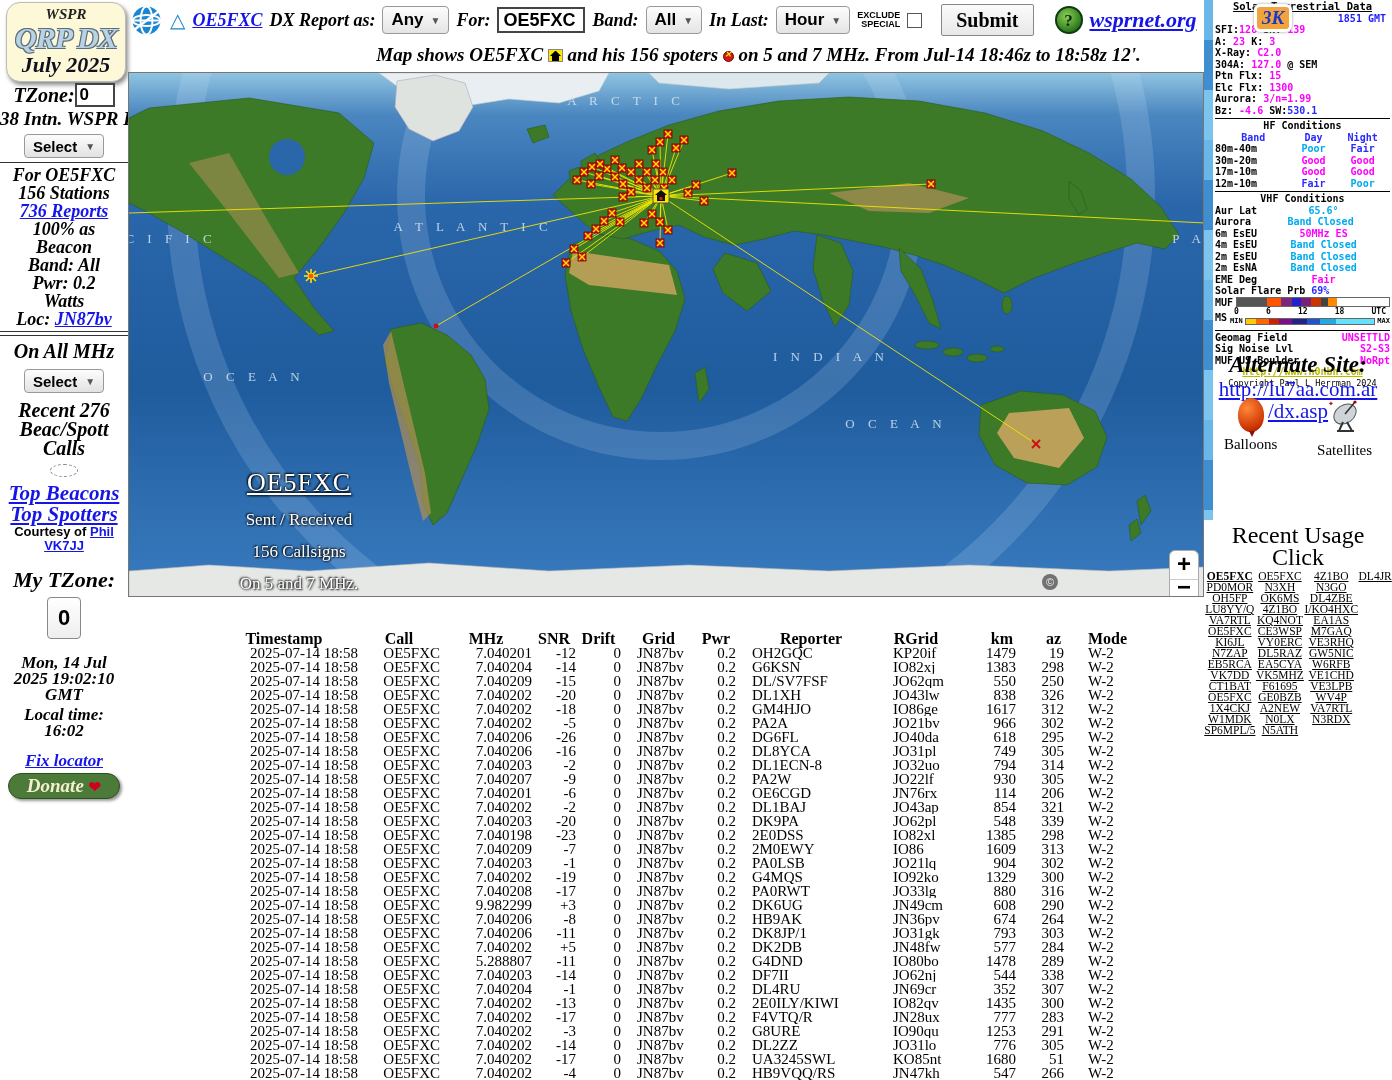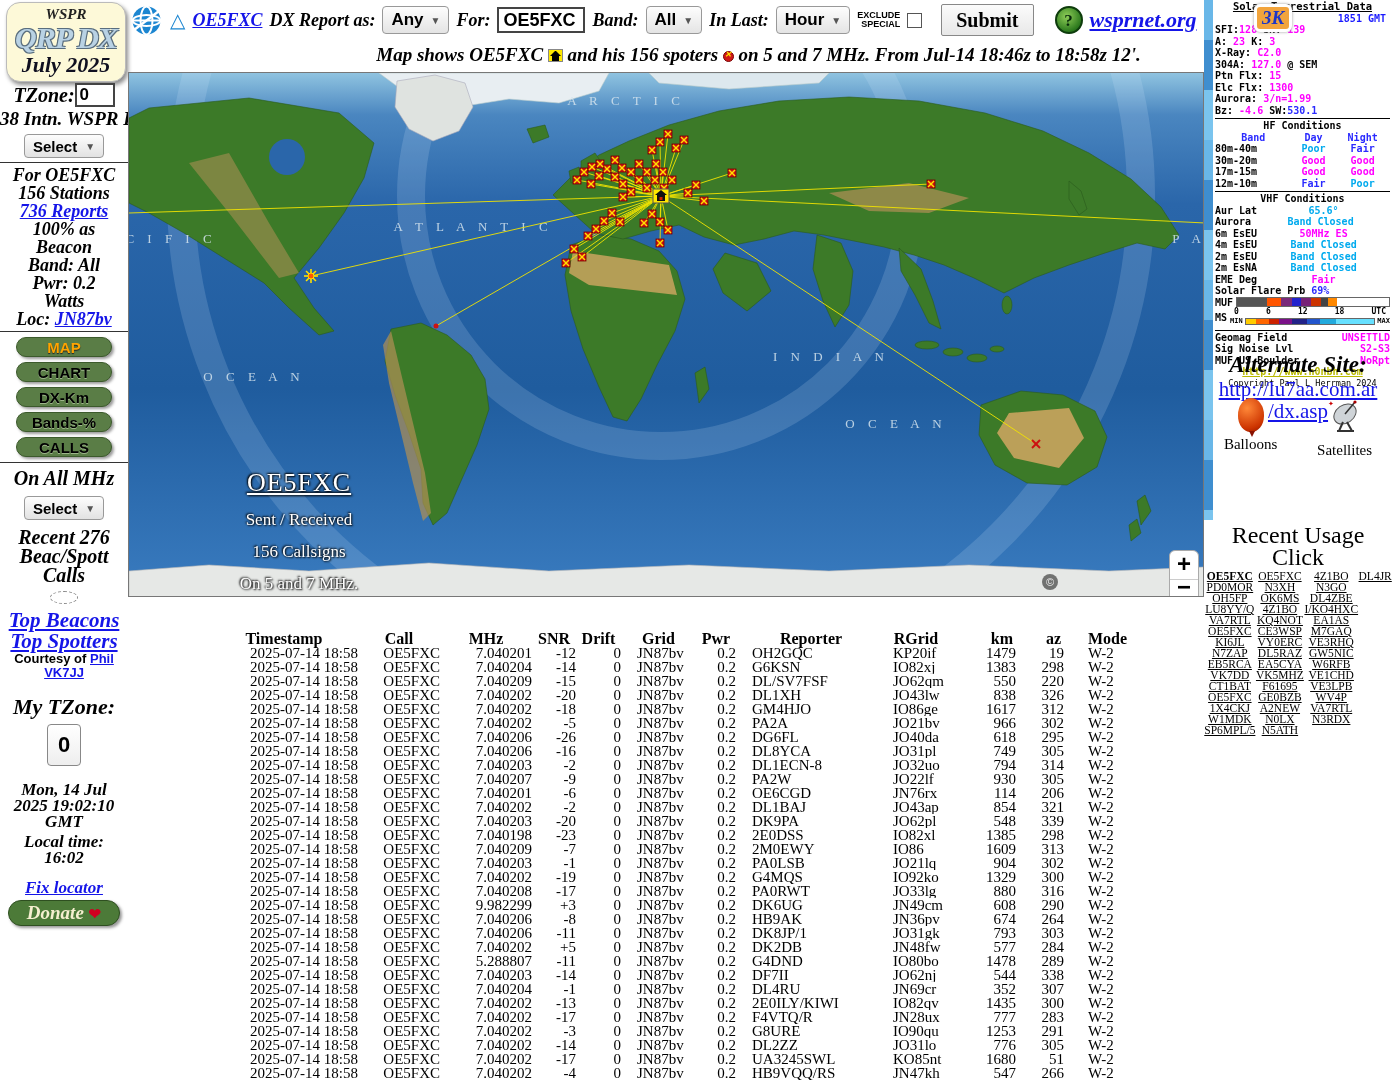--- a/index.html
+++ b/index.html
@@ -181,27 +181,20 @@
   <div class="stat">156 Stations</div>
   <div class="stat"><a href="#">736 Reports</a></div>
   <div class="stat">100% as</div>
   <div class="stat">Beacon</div>
   <div class="stat">Band: All</div>
   <div class="stat">Pwr: 0.2</div>
   <div class="stat">Watts</div>
   <div class="stat"><span>Loc:</span>
     <a href="#">JN87bv</a></div>
   <hr class="side-hr">
-  <div id="side-buttons">
-      <div class="pill-btn active">MAP</div>
-      <div class="pill-btn">CHART</div>
-      <div class="pill-btn">DX-Km</div>
-      <div class="pill-btn">Bands-%</div>
-      <div class="pill-btn">CALLS</div>
-    </div>
   <hr class="side-hr">
   <div class="onall">On All MHz</div>
   <div class="select-btn">
     <span>Select</span>
       <span class="car">▼</span>
   </div>
   <div class="recent">
     <div>Recent 276</div>
       <div>Beac/Spott</div>
       <div>Calls</div>
@@ -683,21 +676,21 @@
             <td>80m-40m</td>
             <td class="c-c">Poor</td>
             <td class="c-b">Fair</td>
           </tr>
           <tr>
             <td>30m-20m</td>
             <td class="c-m">Good</td>
             <td class="c-m">Good</td>
           </tr>
           <tr>
-            <td>17m-15m</td>
+            <td>17m-10m</td>
             <td class="c-m">Good</td>
             <td class="c-m">Good</td>
           </tr>
           <tr>
             <td>12m-10m</td>
             <td class="c-b">Fair</td>
             <td class="c-c">Poor</td>
           </tr>
         </tbody>
       </table>
@@ -984,21 +977,21 @@
           <td class="c0">2025-07-14 18:58</td>
           <td class="c1">OE5FXC</td>
           <td class="c2">7.040209</td>
           <td class="c3">-15</td>
           <td class="c4">0</td>
           <td class="c5">JN87bv</td>
           <td class="c6">0.2</td>
           <td class="c7">DL/SV7FSF</td>
           <td class="c8">JO62qm</td>
           <td class="c9">550</td>
-          <td class="c10">220</td>
+          <td class="c10">250</td>
           <td class="c11">W-2</td>
         </tr>
         <tr>
           <td class="c0">2025-07-14 18:58</td>
           <td class="c1">OE5FXC</td>
           <td class="c2">7.040202</td>
           <td class="c3">-20</td>
           <td class="c4">0</td>
           <td class="c5">JN87bv</td>
           <td class="c6">0.2</td>

